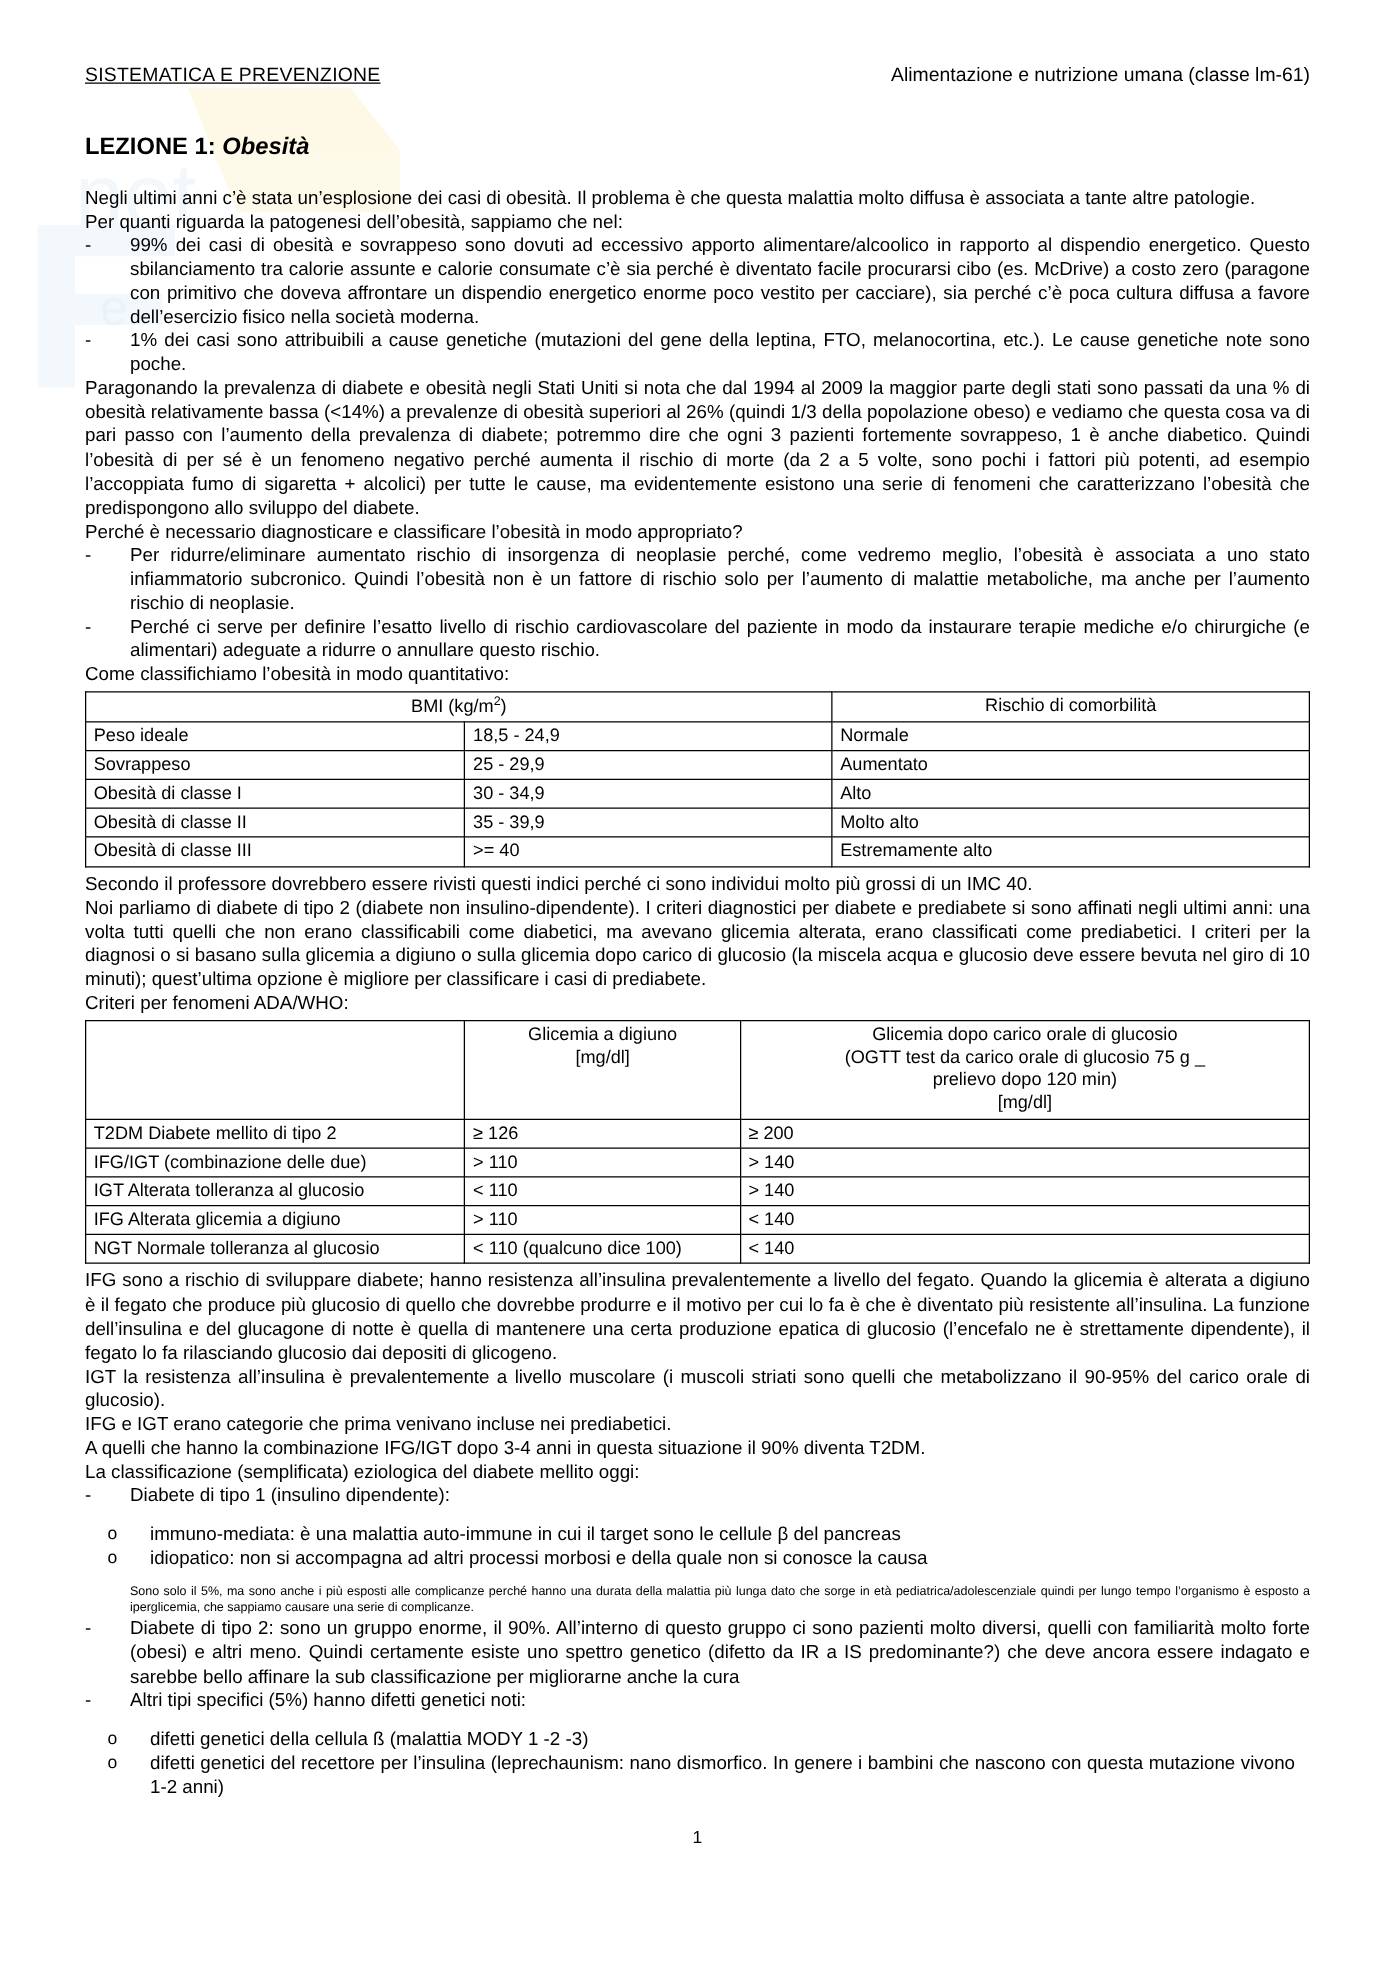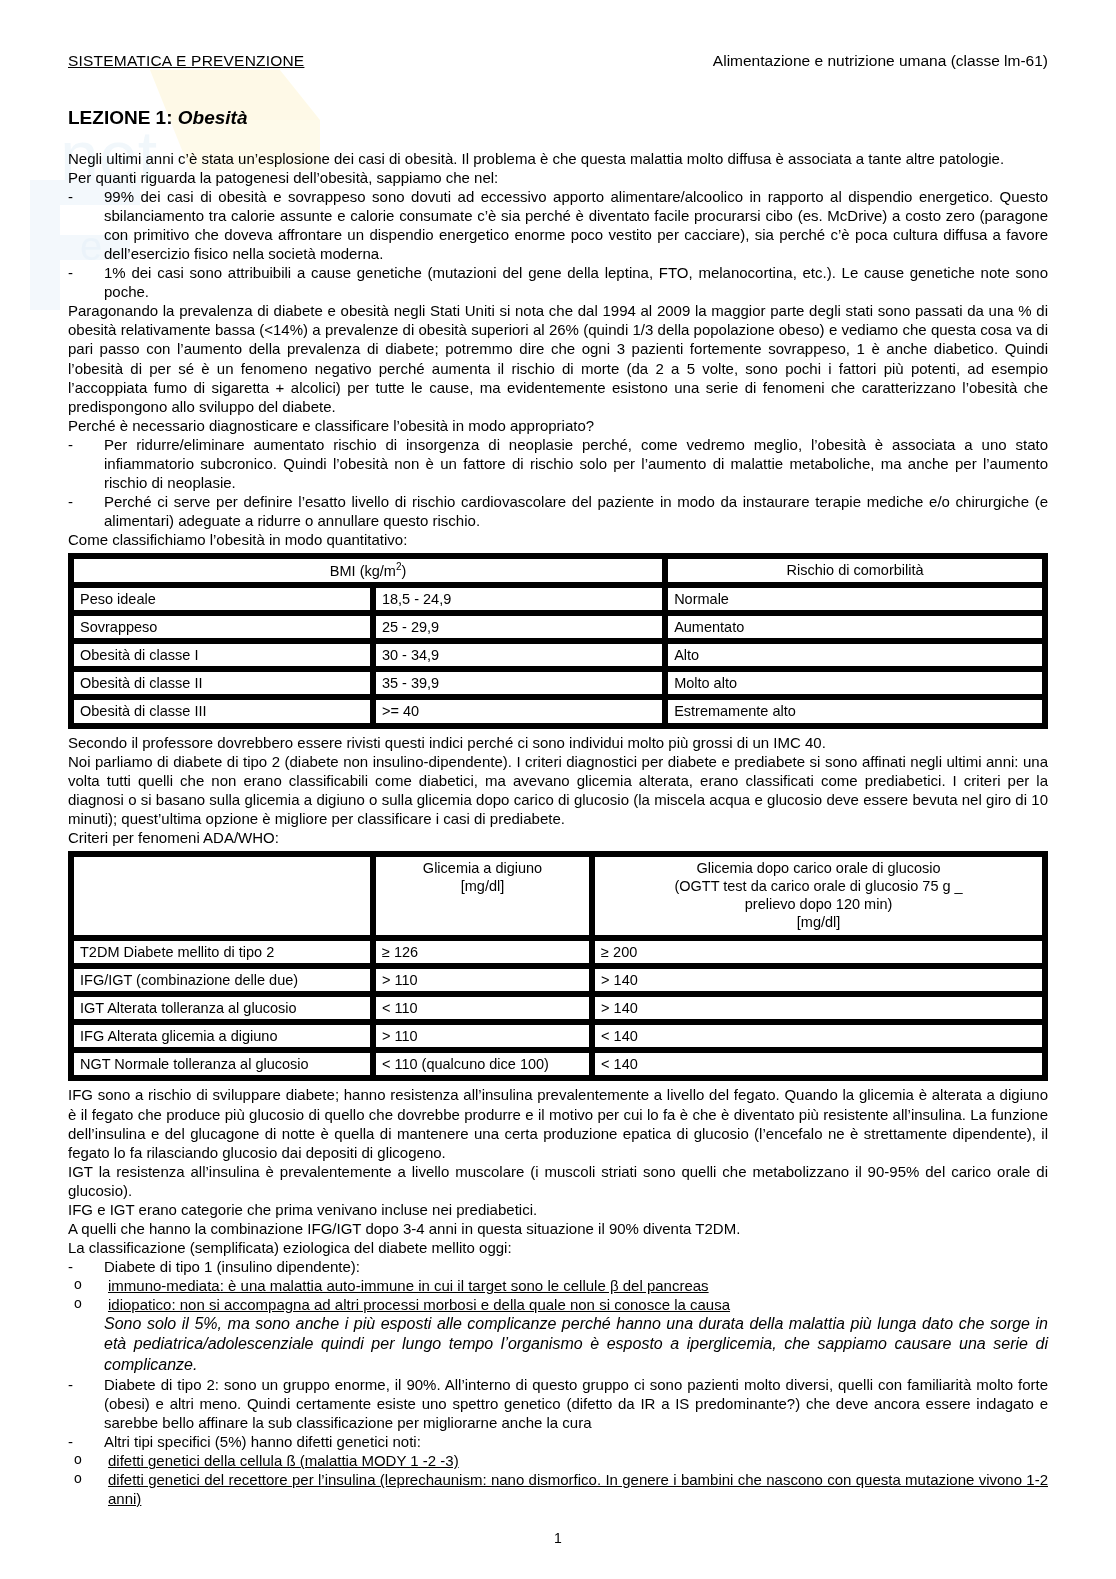--- a/index.html
+++ b/index.html
@@ -76,54 +76,52 @@
     margin: 0;
   }
   ul.dash > li::before {
     content: "-";
     position: absolute;
     left: 0px;
     top: 0;
   }
   ul.circle {
     list-style: none;
-    margin: 0;
+    margin: 12px;
     padding: 0;
-    text-decoration: underline;
   }
   ul.circle > li {
     position: relative;
     padding-left: 40px;
     font-size: 15px;
     line-height: 1.27;
     text-align: justify;
   }
   ul.circle > li::before {
     content: "o";
     position: absolute;
     left: 6px;
     top: 0;
     font-size: 14px;
   }
   .indent-block {
     padding-left: 36px;
-    font-size: 16px;
+    font-size: 10px;
     line-height: 1.27;
     text-align: justify;
-    font-style: italic;
   }
 
   table.doc {
     border-collapse: collapse;
     width: 100%;
     font-size: 14.5px;
     margin: 4px 0 4px 0;
   }
   table.doc td, table.doc th {
-    border: 6px solid #000000;
+    border: 1px solid #000000;
     padding: 2px 6px;
     vertical-align: top;
     font-weight: normal;
     line-height: 1.25;
   }
   table.doc th.center, table.doc td.center { text-align: center; }
 
   .bmi-col1 { width: 31%; }
   .bmi-col2 { width: 30%; }
   .bmi-col3 { width: 39%; }

